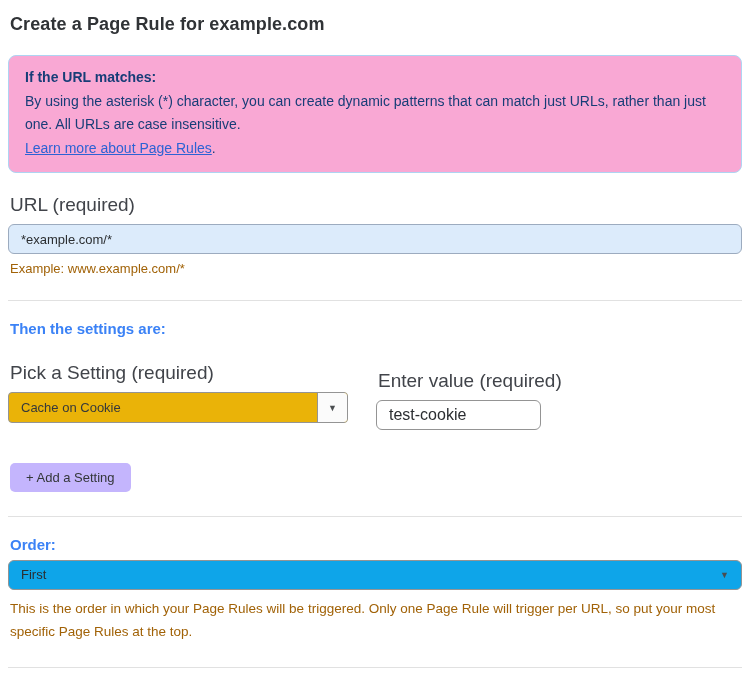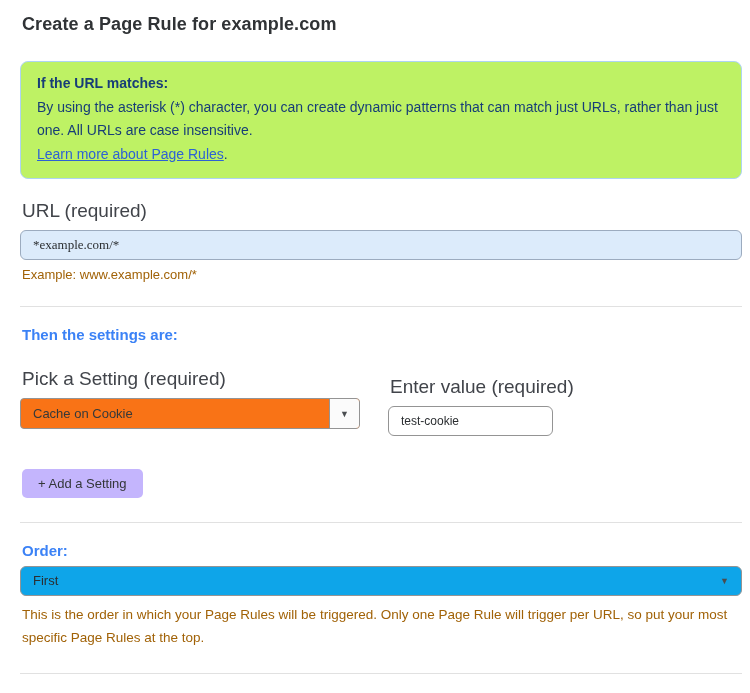--- a/index.html
+++ b/index.html
@@ -3,34 +3,34 @@
 <meta charset="utf-8">
 <style>
   * { box-sizing: border-box; margin: 0; padding: 0; }
   html, body { width: 750px; height: 693px; }
   body {
     background: #ffffff;
     font-family: "Liberation Sans", sans-serif;
     color: #36393a;
     overflow: hidden;
   }
-  .container { padding: 10px 8px 0 20px; }
+  .container { padding: 10px 8px 0 8px; }
 
   .page-title {
     font-size: 18px;
     font-weight: 700;
     color: #303336;
     margin: 4px 0 0 2px;
     letter-spacing: 0.1px;
   }
 
   
   .info-box {
-    margin-top: 26px;
-    background: #bef264;
+    margin-top: 20px;
+    background: #f9a8d4;
     border: 1px solid #aed4f2;
     border-radius: 8px;
     padding: 10px 16px 12px 16px;
     color: #173d77;
     font-size: 14px;
     line-height: 23.5px;
   }
   .info-heading { font-weight: 700; }
   .info-link {
     color: #2d62d4;
@@ -56,21 +56,21 @@
     display: block;
     width: 100%;
     height: 30px;
     margin-top: 8px;
     background: #dcebfb;
     border: 1px solid #9cabbf;
     border-radius: 6px;
     padding: 0 12px;
     font-size: 13px;
     color: #2b2e31;
-    font-family: Liberation Serif, serif;
+    font-family: Liberation Sans, sans-serif;
     outline: none;
   }
 
   hr.divider {
     border: none;
     border-top: 1px solid #e1e1e1;
     margin-top: 24px;
   }
 
   .section-heading {
@@ -85,21 +85,21 @@
   .setting-col-left { width: 340px; }
   .setting-col-right { margin-left: 28px; margin-top: 8px; }
 
   .select-custom {
     display: flex;
     width: 340px;
     height: 31px;
     margin-top: 8px;
     border: 1px solid #949494;
     border-radius: 4px;
-    background: #f97316;
+    background: #eab308;
     cursor: pointer;
   }
   .select-custom .sel-text {
     flex: 1;
     padding: 0 12px;
     line-height: 29px;
     font-size: 13px;
     color: #36393a;
     white-space: nowrap;
     overflow: hidden;
@@ -118,21 +118,21 @@
 
   .value-input {
     display: block;
     width: 165px;
     height: 30px;
     margin-top: 8px;
     background: #ffffff;
     border: 1px solid #949494;
     border-radius: 6px;
     padding: 0 12px;
-    font-size: 12px;
+    font-size: 16px;
     color: #2b2e31;
     font-family: "Liberation Sans", sans-serif;
     outline: none;
   }
 
   .btn {
     display: inline-block;
     height: 29px;
     border: none;
     border-radius: 5px;

